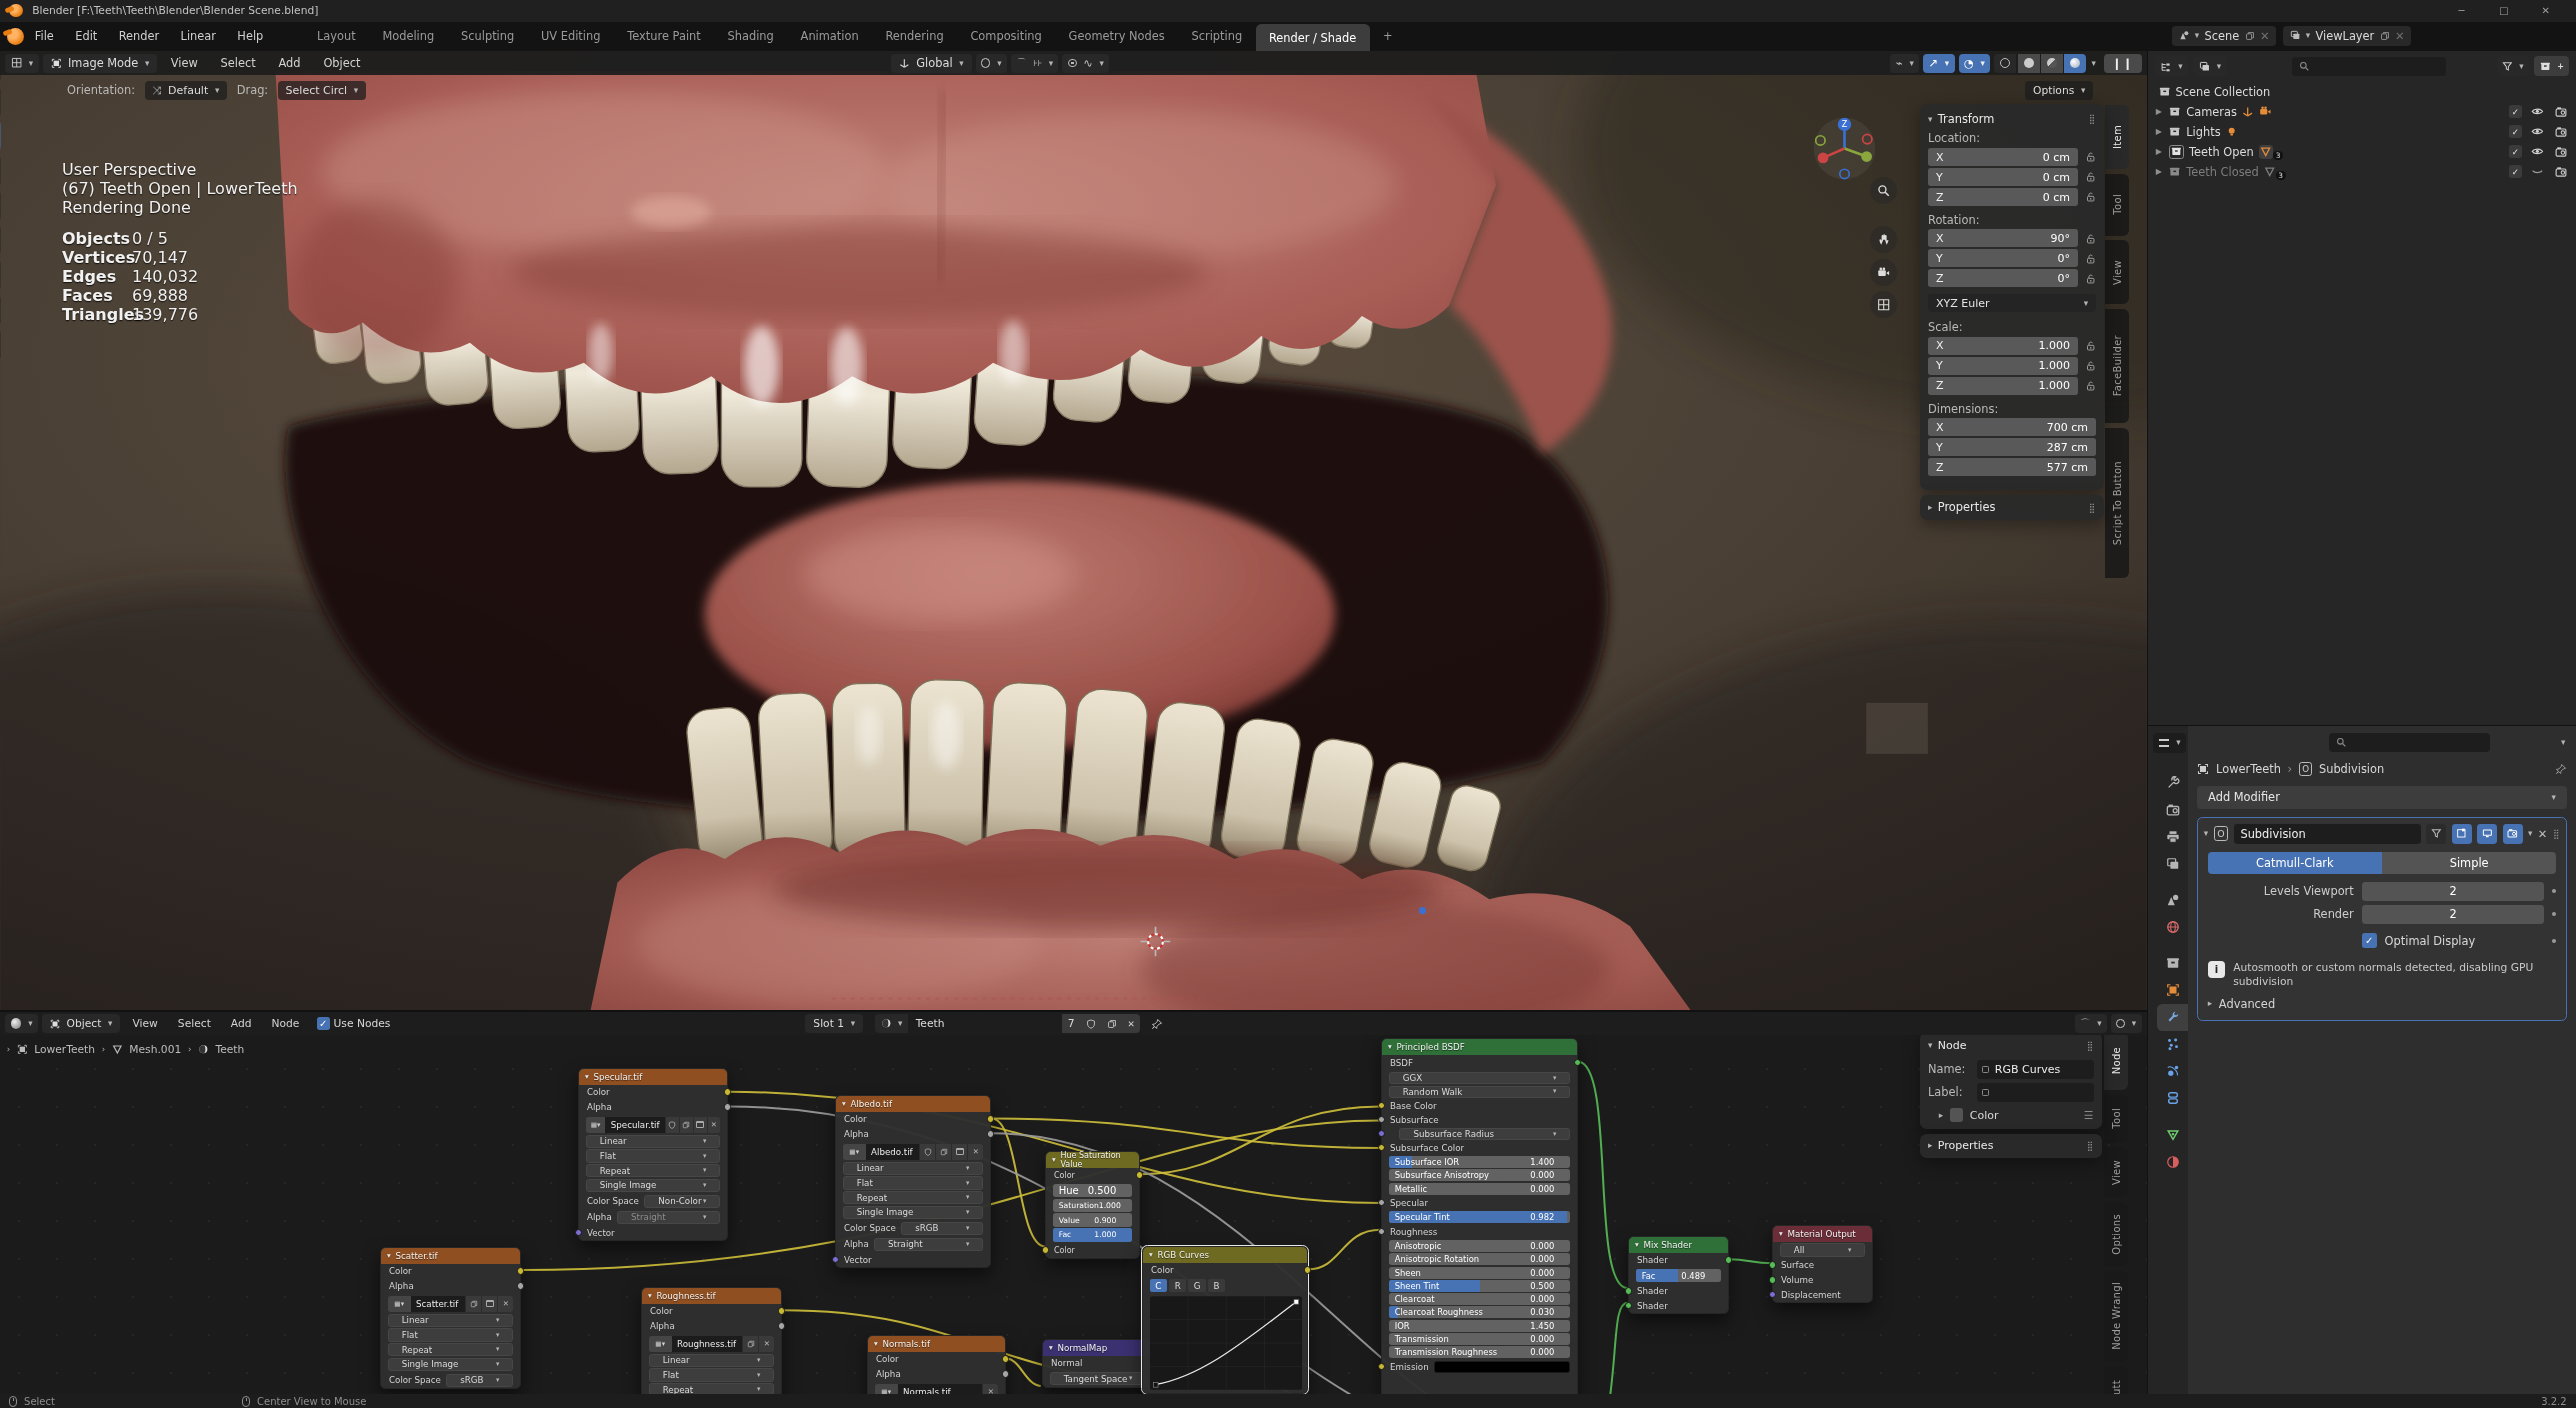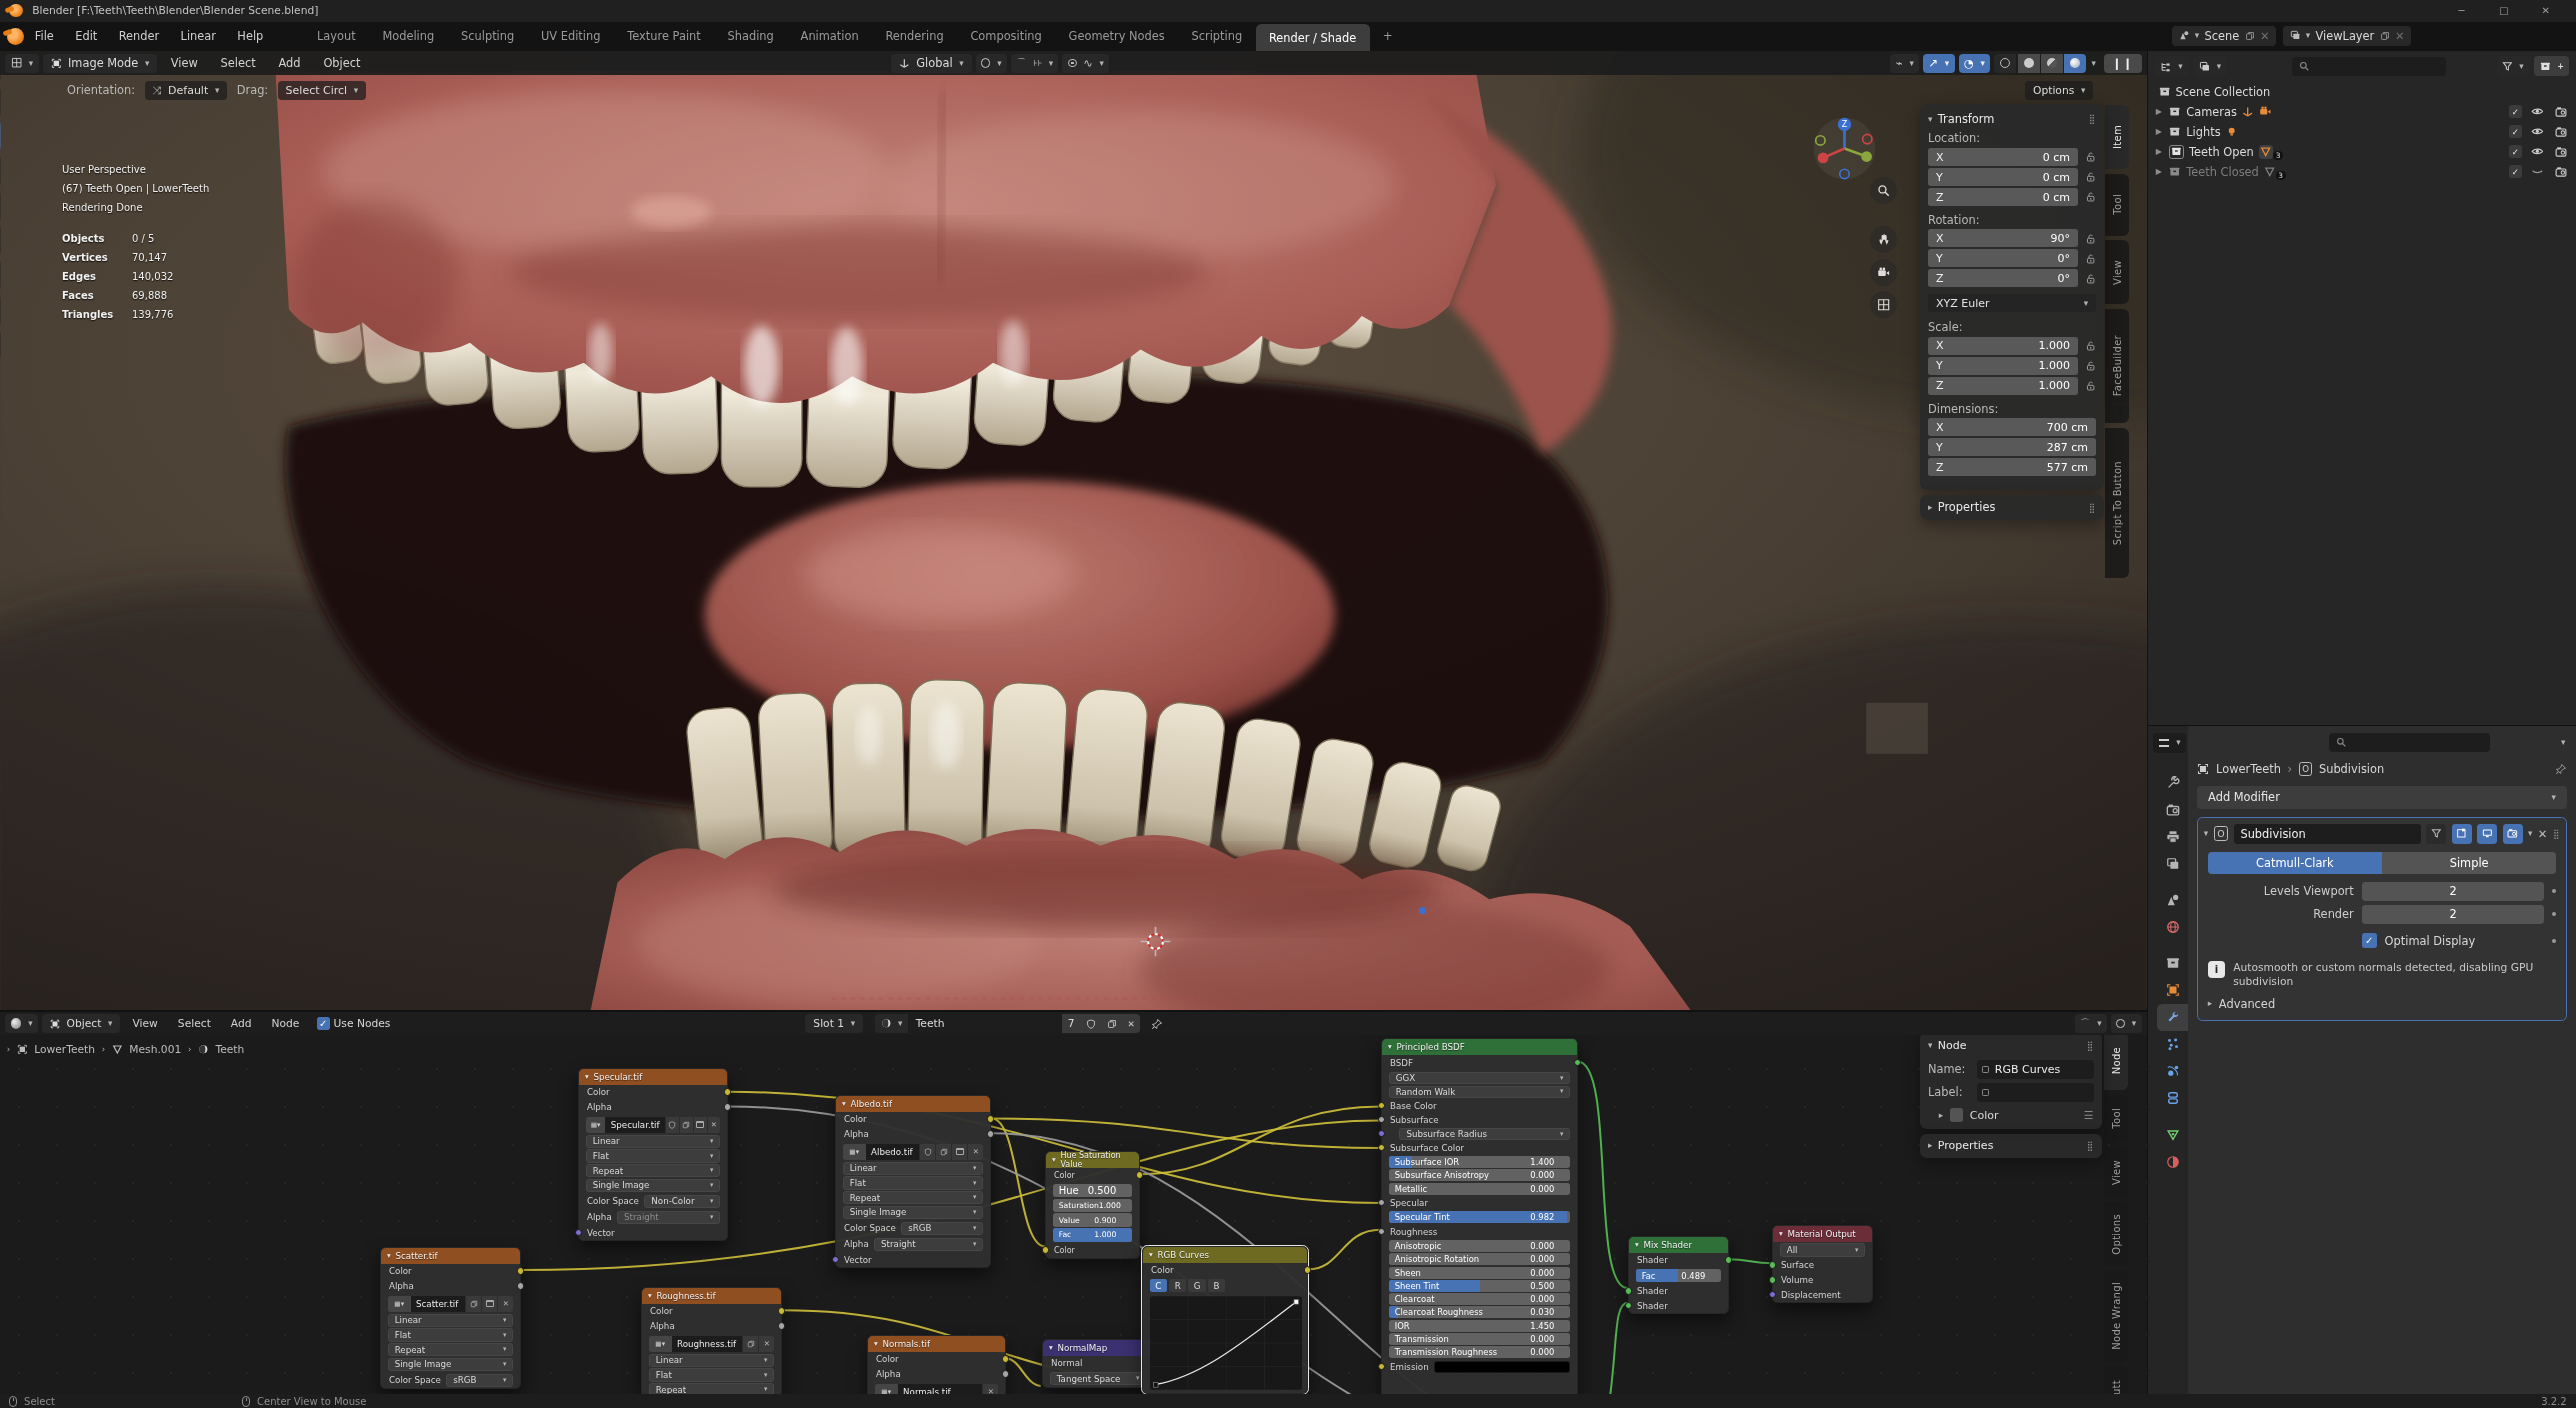--- a/index.html
+++ b/index.html
@@ -33,21 +33,21 @@
 .cbx{width:14.8px;height:14.8px;background:var(--accent);border-radius:2.7px;color:#fff;font-size:10px;display:inline-flex;align-items:center;justify-content:center}
 
 #viewport{left:0;top:51px;width:2147px;height:959px;overflow:hidden;background:#463c32}
 #vp-header{left:0;top:0;width:2147px;height:24px;background:rgba(29,29,29,.95);display:flex;align-items:center;padding:0 5.4px;gap:4px;font-size:11.4px;z-index:30}
 #vp-header .menu{padding:0 9.4px;color:#d2d2d2}
 #vp-toolrow{left:67px;top:29.5px;display:flex;gap:9.4px;align-items:center;z-index:25;font-size:11px}
 #vp-options{top:29.5px;left:2025px;z-index:25}
 #vp-toolbar{left:8px;top:58px;display:flex;flex-direction:column;gap:2.7px;z-index:25}
 .tbtn{width:34px;height:32px;background:rgba(34,34,34,.9);border-radius:5.4px;display:flex;align-items:center;justify-content:center;font-size:14.8px;color:#cecece}
 .tbtn.on{background:var(--accent);color:#fff}
-#vp-stats{left:62px;top:109px;z-index:20;font-size:10px;color:#f1f1f1;text-shadow:0 0.7px 1.3px rgba(0,0,0,.8);line-height:19px}
+#vp-stats{left:62px;top:109px;z-index:20;font-size:16px;color:#f1f1f1;text-shadow:0 0.7px 1.3px rgba(0,0,0,.8);line-height:19px}
 #vp-stats .srow{display:flex}
 #vp-stats .srow b{font-weight:bold;width:70px}
 #vp-gizmo{left:1811px;top:64px;z-index:20}
 .gizbtn{position:absolute;width:27px;height:27px;border-radius:50%;background:rgba(40,40,40,.55);display:flex;align-items:center;justify-content:center}
 
 #vp-npanel{left:1920px;top:53px;width:184px;z-index:26;font-size:11.4px}
 .panelbox{background:rgba(42,42,42,.96);border-radius:6.7px;padding:6.7px 8px;box-shadow:0 5.4px 16px rgba(0,0,0,.35)}
 .phead{display:flex;align-items:center;gap:5.4px;color:#e9e9e9;padding:1.3px 0 5.4px}
 .phead .grip{margin-left:auto}
 .fgroup{display:flex;flex-direction:column;gap:2px;margin:2.7px 0 6.7px}
@@ -99,21 +99,21 @@
 .node{position:absolute;background:rgba(48,48,48,.97);border-radius:5.4px;border:0.7px solid #262626;box-shadow:0 8px 17.4px rgba(0,0,0,.5);font-size:8.7px;color:#d4d4d4;z-index:10}
 .node.active{outline:1px solid #e8e8e8}
 .nhead{height:16px;border-radius:4.7px 4.7px 0 0;display:flex;align-items:center;padding:0 6px;gap:4.7px;color:#f2f2f2;text-shadow:0 0.7px 0.7px rgba(0,0,0,.5)}
 .h-tex{background:var(--header_texture)}.h-col{background:var(--header_color_op)}.h-sha{background:var(--header_shader)}.h-out{background:var(--header_output)}.h-vec{background:var(--header_vector)}
 .nhead .car{color:#e6e6e6;font-size:7.4px}
 .nrow{height:14.8px;display:flex;align-items:center;padding:0 8px;position:relative}
 .nrow.out{}
 .sock{position:absolute;width:7.4px;height:7.4px;border-radius:50%;border:1px solid #161616;top:50%;margin-top:-4px}
 .sock.re{right:-4px}.sock.le{left:-4px}
 .sy{background:#c8b732}.sg2{background:#a6a6a6}.sgr{background:#56bb56}.sv{background:#7a6fd0}
-.ndd{height:13.4px;background:#3d3d3d;border:0.7px solid #474747;border-radius:2.7px;display:flex;align-items:center;padding:0 6px;margin:1.3px 6.7px;color:#dadada;position:relative}
+.ndd{height:13.4px;background:#3d3d3d;border:0.7px solid #474747;border-radius:2.7px;display:flex;align-items:center;padding:0 13px;margin:1.3px 6.7px;color:#dadada;position:relative}
 .ndd .car{margin-left:auto;font-size:6.7px}
 .nsl{height:13.4px;background:#626262;border-radius:2.7px;margin:1.3px 6.7px;position:relative;overflow:hidden;display:flex;align-items:center;font-size:8.4px;color:#fff}
 .nsl .fillb{position:absolute;left:0;top:0;bottom:0;background:var(--accent)}
 .nsl .lab{position:relative;margin-left:6px}.nsl .v{position:relative;margin-left:auto;margin-right:16px}
 .nrow2{display:flex;align-items:center;position:relative;height:16px;padding-left:8px}
 .nrow2 .ndd{flex:1;margin:0 6.7px 0 5.4px}
 .imgw{height:16px;margin:2px 6.7px;display:flex;align-items:stretch}
 .imgw .itype{width:23px;background:#454545;border-radius:2.7px 0 0 2.7px;display:flex;align-items:center;justify-content:center;gap:1.3px;color:#cfcfcf;font-size:6.7px}
 .imgw .iname{flex:1;background:#1c1c1c;display:flex;align-items:center;padding:0 5.4px;color:#ececec}
 .imgw .ibtn{width:16px;background:#3a3a3a;border-left:0.7px solid #2c2c2c;display:flex;align-items:center;justify-content:center;color:#b9b9b9;font-size:7.4px}

